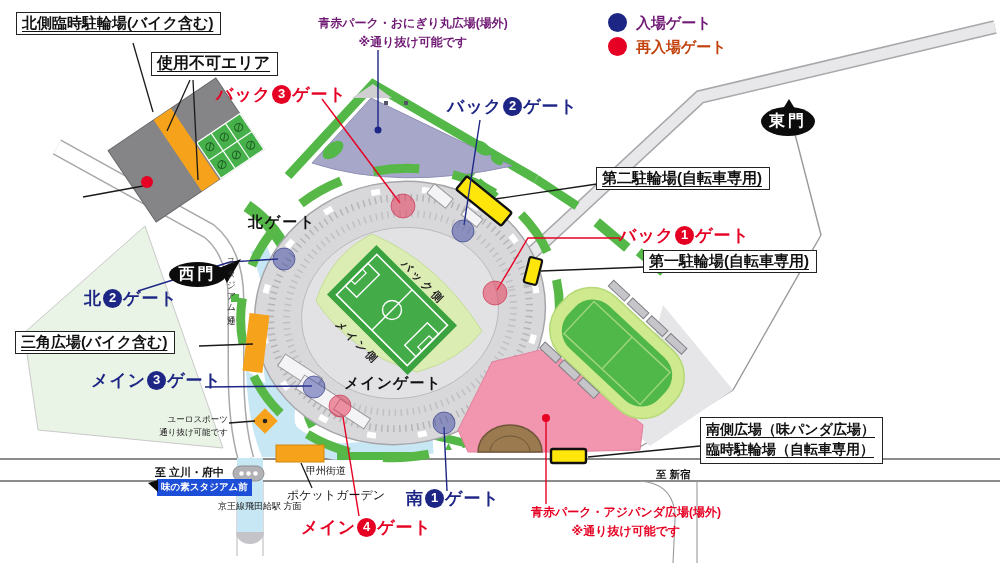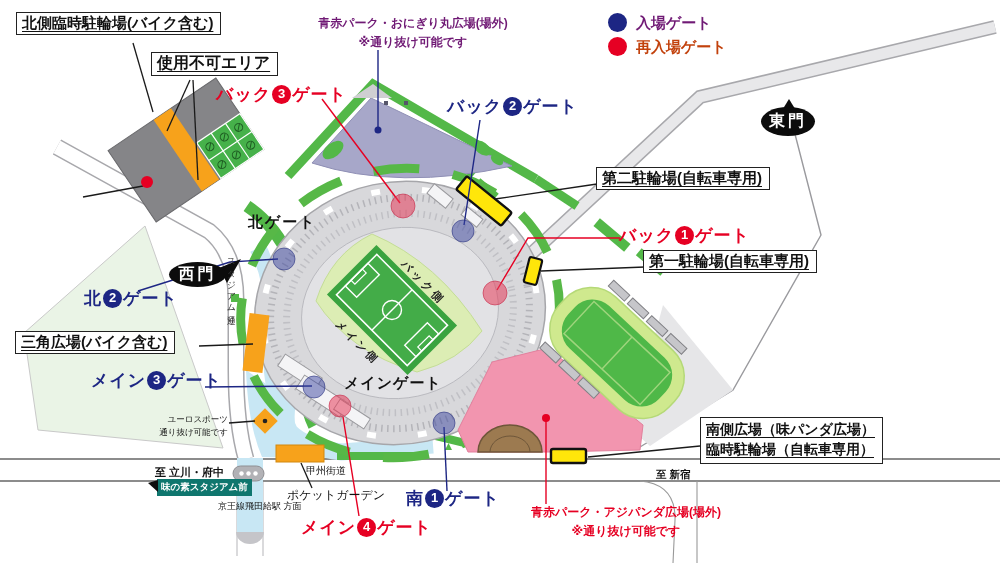--- a/index.html
+++ b/index.html
@@ -15,21 +15,21 @@
   .gate.navy{color:#1d2684;}
   .cnum{display:flex;align-items:center;justify-content:center;width:19px;height:19px;
         border-radius:50%;color:#fff;font-size:13px;letter-spacing:0;margin:0 1px;flex:0 0 auto;}
   .cnum.r{background:#e60023;}
   .cnum.n{background:#1d2684;}
   .mon{position:absolute;background:#0c0c0c;color:#fff;border-radius:50%;display:flex;
        align-items:center;justify-content:center;font-weight:bold;font-size:16px;letter-spacing:3px;z-index:5;}
   .legend-row{display:flex;align-items:center;gap:9px;margin-bottom:5px;font-weight:bold;font-size:15px;}
   .ldot{width:19px;height:19px;border-radius:50%;flex:0 0 auto;}
   .center{text-align:center;}
-  .badge{position:absolute;left:157px;top:479px;background:#0f766e;color:#fff;font-size:9.5px;
+  .badge{position:absolute;left:157px;top:479px;background:#1d4ed8;color:#fff;font-size:9.5px;
          font-weight:bold;padding:2px 4px;z-index:6;}
   .badge:before{content:"";position:absolute;left:-9px;top:1px;border-right:10px solid #0c0c0c;
          border-top:3px solid transparent;border-bottom:9px solid transparent;}
   .vtext{writing-mode:vertical-rl;letter-spacing:1px;}
 </style>
 </head>
 <body>
 
 <div id="map">
 

